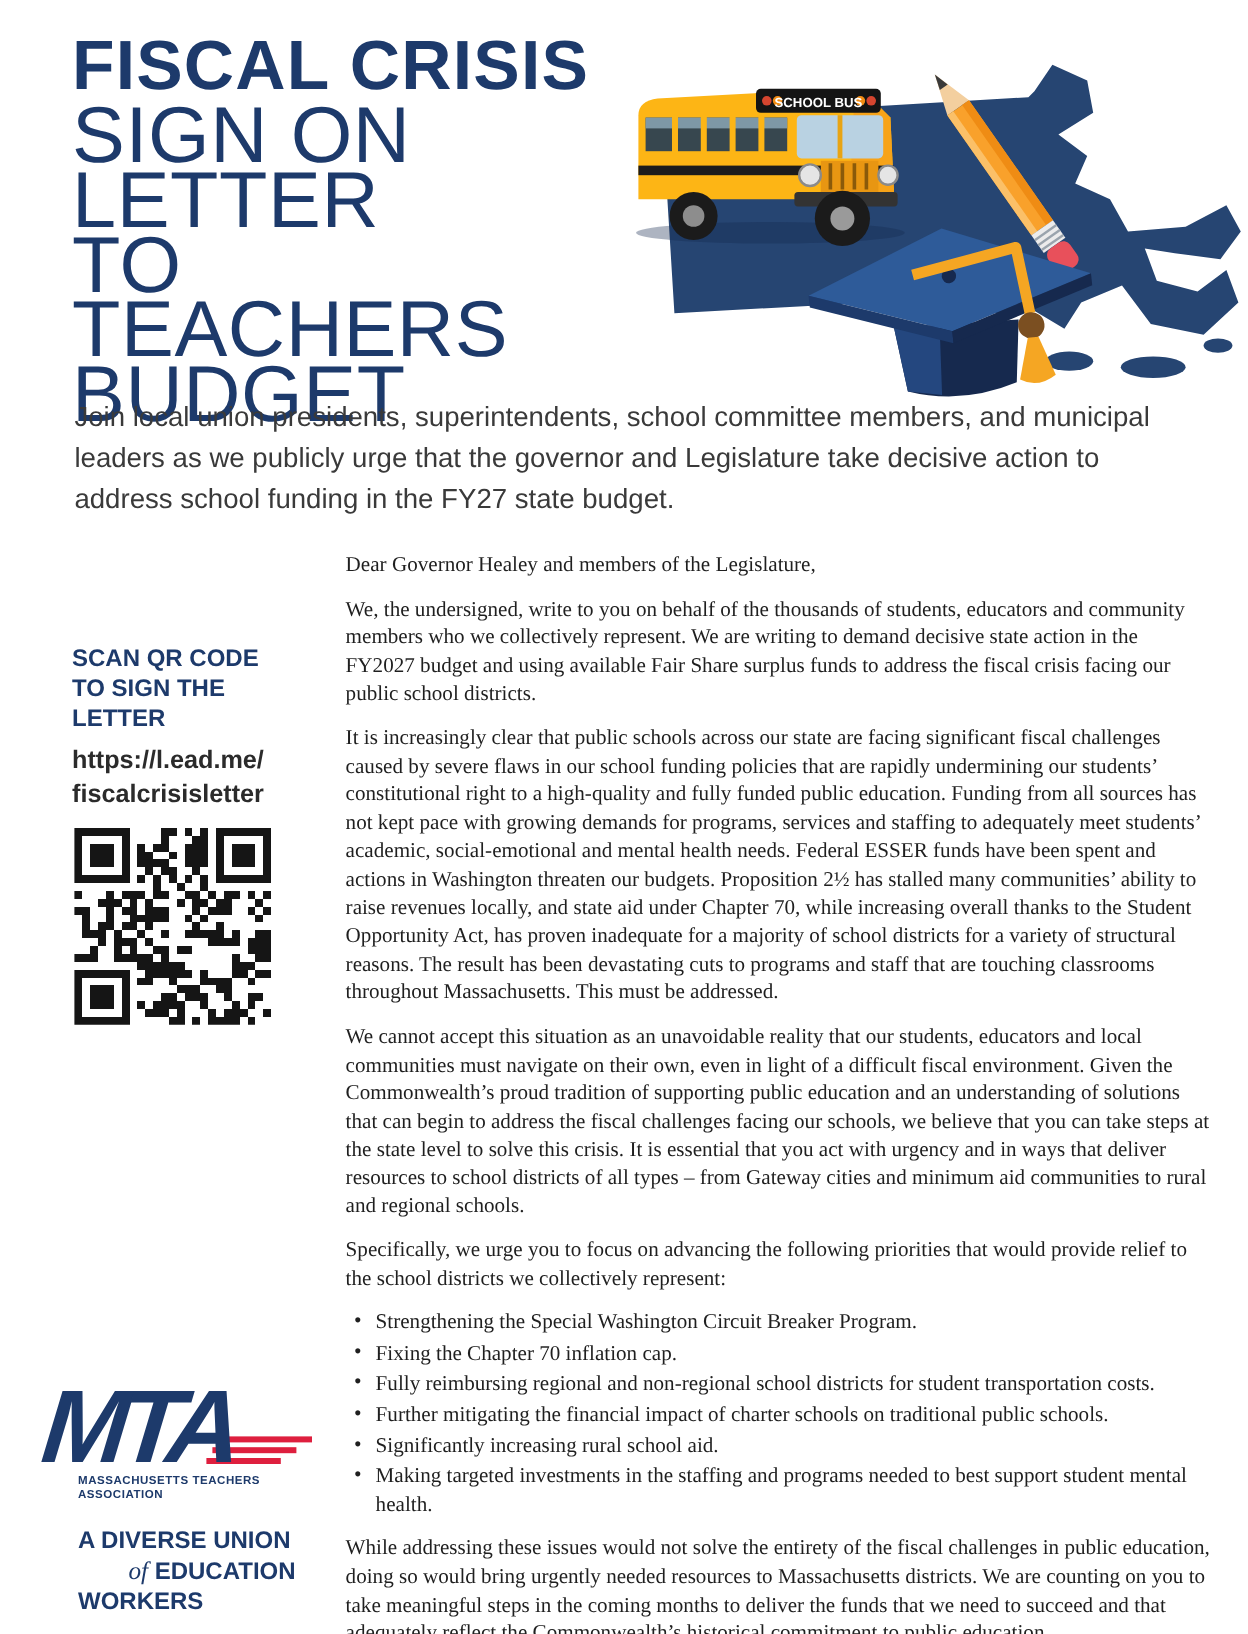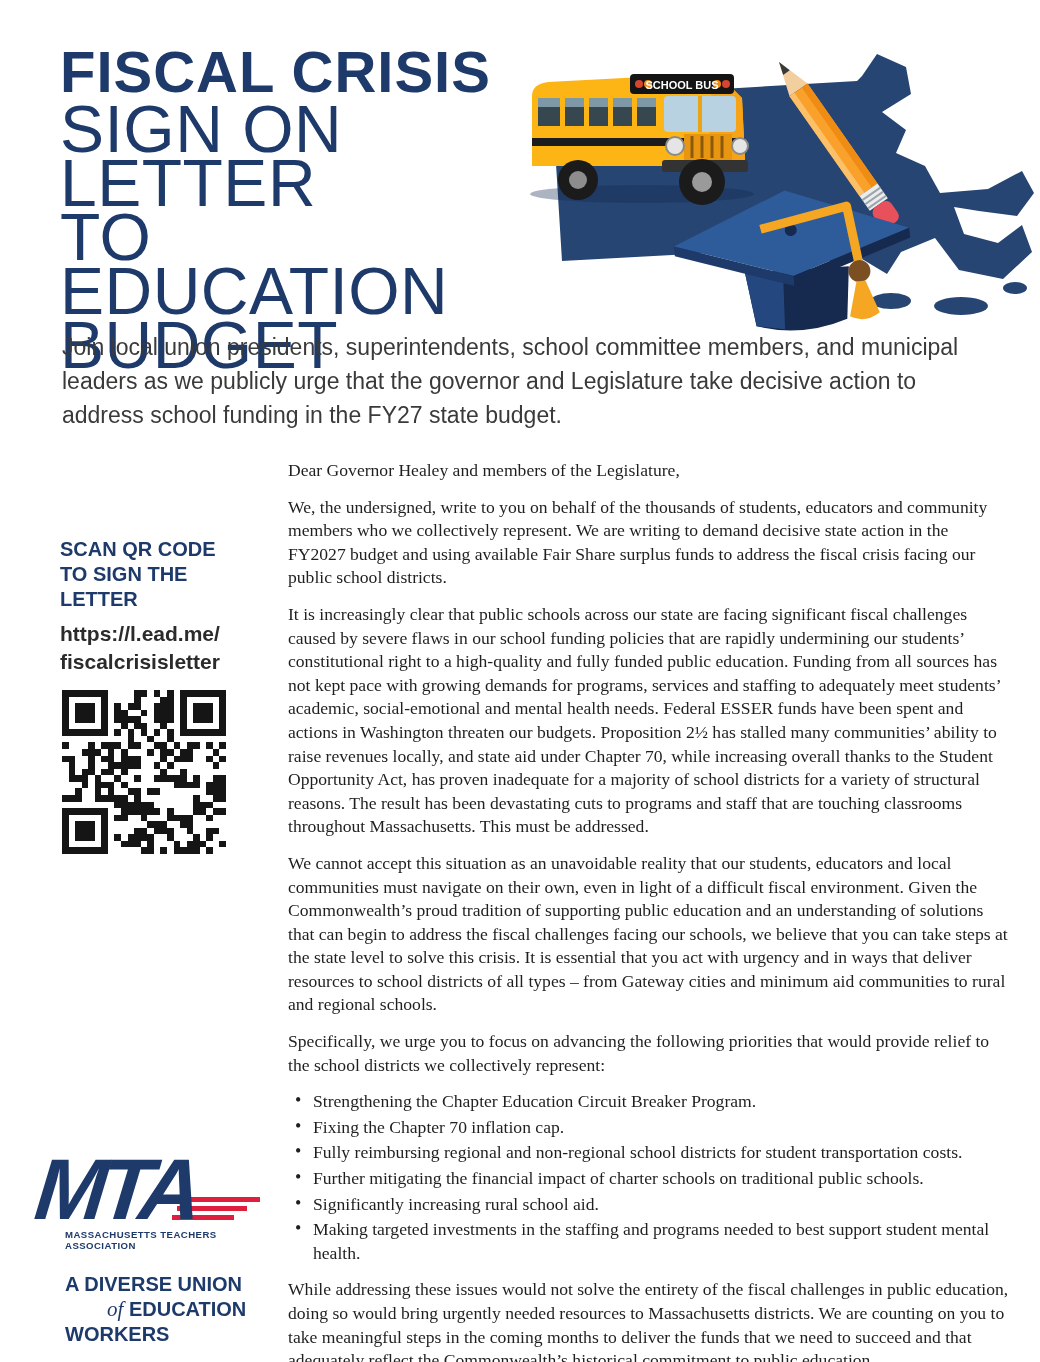--- a/index.html
+++ b/index.html
@@ -1,20 +1,20 @@
 <!DOCTYPE html>
 <html><head>
 <meta charset="utf-8">
 <style>
   html,body{margin:0;padding:0;background:#fff;}
   .page{position:relative;width:1040px;height:1362px;background:#fff;overflow:hidden;
         font-family:"Liberation Sans",sans-serif;}
 
   
-  .title-block{position:absolute;left:60px;top:42px;width:460px;color:#1d3a6b;}
+  .title-block{position:absolute;left:60px;top:25px;width:460px;color:#1d3a6b;}
   .headline-bold{margin:0;font-size:58px;line-height:60px;font-weight:700;letter-spacing:1px;
                  font-family:"Liberation Sans",sans-serif;}
   .headline-light div{font-size:66px;line-height:54px;font-weight:400;letter-spacing:.5px;}
 
   
   .illustration{position:absolute;left:512px;top:34px;width:528px;height:300px;}
 
   
   .subtitle{position:absolute;left:62px;top:330px;width:910px;margin:0;
             font-size:23px;line-height:34px;color:#3a3a3a;font-weight:400;}
@@ -51,21 +51,21 @@
 </style>
 </head>
 <body>
 
 <div class="page">
 
   <div class="title-block">
     <h1 class="headline-bold">FISCAL CRISIS</h1>
     <div class="headline-light">
       <div>SIGN ON LETTER</div>
-      <div>TO EDUCATION</div>
+      <div>TO TEACHERS</div>
       <div>BUDGET</div>
     </div>
   </div>
 
   <div class="illustration">
     <svg viewBox="0 0 528 300" width="528" height="300" aria-hidden="true">
 
       <g>
         <path fill="#264572" d="M40 65 L345 47 L350 42 L365 20 L394 33 L399 60 L370 78
           L394 96 L384 119 L413 132 L428 159 L476 155 L510 137 L522 159 L505 182 L467 177 L442 173
@@ -465,21 +465,21 @@
       </svg>
   </div>
 
   <main class="letter">
     <p>Dear Governor Healey and members of the Legislature,</p>
     <p>We, the undersigned, write to you on behalf of the thousands of students, educators and community members who we collectively represent. We are writing to demand decisive state action in the FY2027 budget and using available Fair Share surplus funds to address the fiscal crisis facing our public school districts.</p>
     <p>It is increasingly clear that public schools across our state are facing significant fiscal challenges caused by severe flaws in our school funding policies that are rapidly undermining our students’ constitutional right to a high-quality and fully funded public education. Funding from all sources has not kept pace with growing demands for programs, services and staffing to adequately meet students’ academic, social-emotional and mental health needs. Federal ESSER funds have been spent and actions in Washington threaten our budgets. Proposition 2½ has stalled many communities’ ability to raise revenues locally, and state aid under Chapter 70, while increasing overall thanks to the Student Opportunity Act, has proven inadequate for a majority of school districts for a variety of structural reasons. The result has been devastating cuts to programs and staff that are touching classrooms throughout Massachusetts. This must be addressed.</p>
     <p>We cannot accept this situation as an unavoidable reality that our students, educators and local communities must navigate on their own, even in light of a difficult fiscal environment. Given the Commonwealth’s proud tradition of supporting public education and an understanding of solutions that can begin to address the fiscal challenges facing our schools, we believe that you can take steps at the state level to solve this crisis. It is essential that you act with urgency and in ways that deliver resources to school districts of all types – from Gateway cities and minimum aid communities to rural and regional schools.</p>
     <p>Specifically, we urge you to focus on advancing the following priorities that would provide relief to the school districts we collectively represent:</p>
     <ul>
-      <li>Strengthening the Chapter Education Circuit Breaker Program.</li>
+      <li>Strengthening the Special Washington Circuit Breaker Program.</li>
       <li>Fixing the Chapter 70 inflation cap.</li>
       <li>Fully reimbursing regional and non-regional school districts for student transportation costs.</li>
       <li>Further mitigating the financial impact of charter schools on traditional public schools.</li>
       <li>Significantly increasing rural school aid.</li>
       <li>Making targeted investments in the staffing and programs needed to best support student mental health.</li>
     </ul>
     <p>While addressing these issues would not solve the entirety of the fiscal challenges in public education, doing so would bring urgently needed resources to Massachusetts districts. We are counting on you to take meaningful steps in the coming months to deliver the funds that we need to succeed and that adequately reflect the Commonwealth’s historical commitment to public education.</p>
 
   </main>
 

